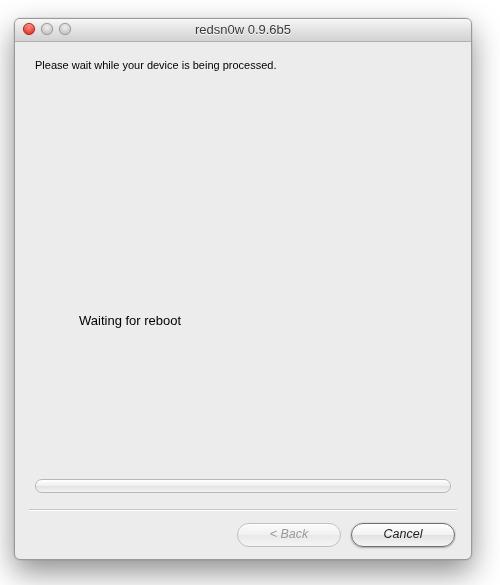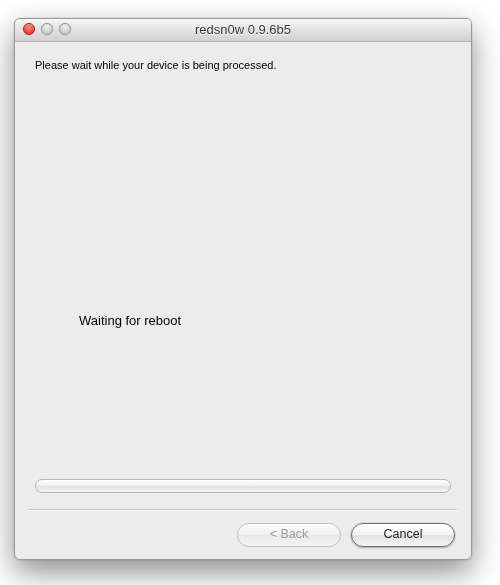--- a/index.html
+++ b/index.html
@@ -125,20 +125,21 @@
     border: 1px solid #8f8f8f;
     background: linear-gradient(to bottom, #ffffff 0%, #f2f2f2 48%, #e2e2e2 52%, #f5f5f5 100%);
     font-size: 12.5px;
     font-family: inherit;
     color: #222;
     box-shadow: 0 1px 0 rgba(255,255,255,0.9) inset, 0 1px 1px rgba(0,0,0,0.15);
     cursor: default;
     line-height: 20px;
     text-align: center;
     user-select: none;
+    font-style: italic;
   }
   .btn.disabled {
     color: #9a9a9a;
     border-color: #bfbfbf;
     background: linear-gradient(to bottom, #fbfbfb 0%, #f1f1f1 48%, #e9e9e9 52%, #f4f4f4 100%);
     box-shadow: 0 1px 0 rgba(255,255,255,0.9) inset;
   }
   .btn.primary {
     border-color: #6f6f6f;
     box-shadow: 0 1px 0 rgba(255,255,255,0.9) inset, 0 0 0 1px rgba(0,0,0,0.05), 0 1px 2px rgba(0,0,0,0.25);

